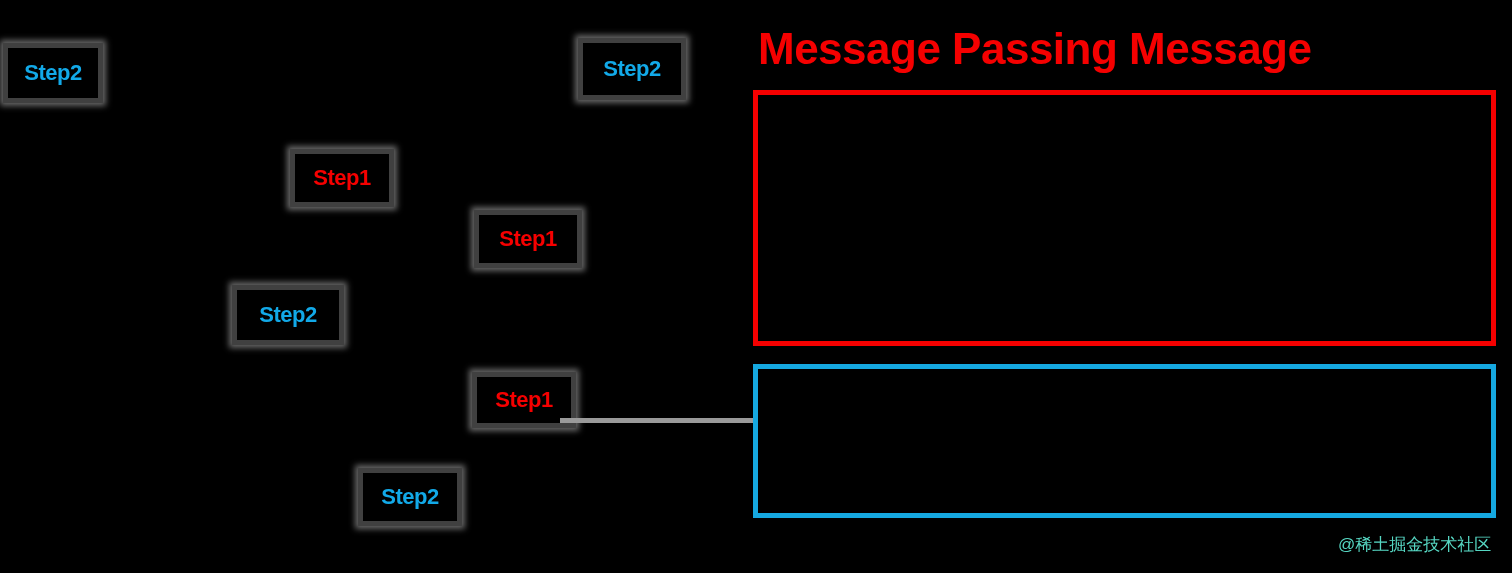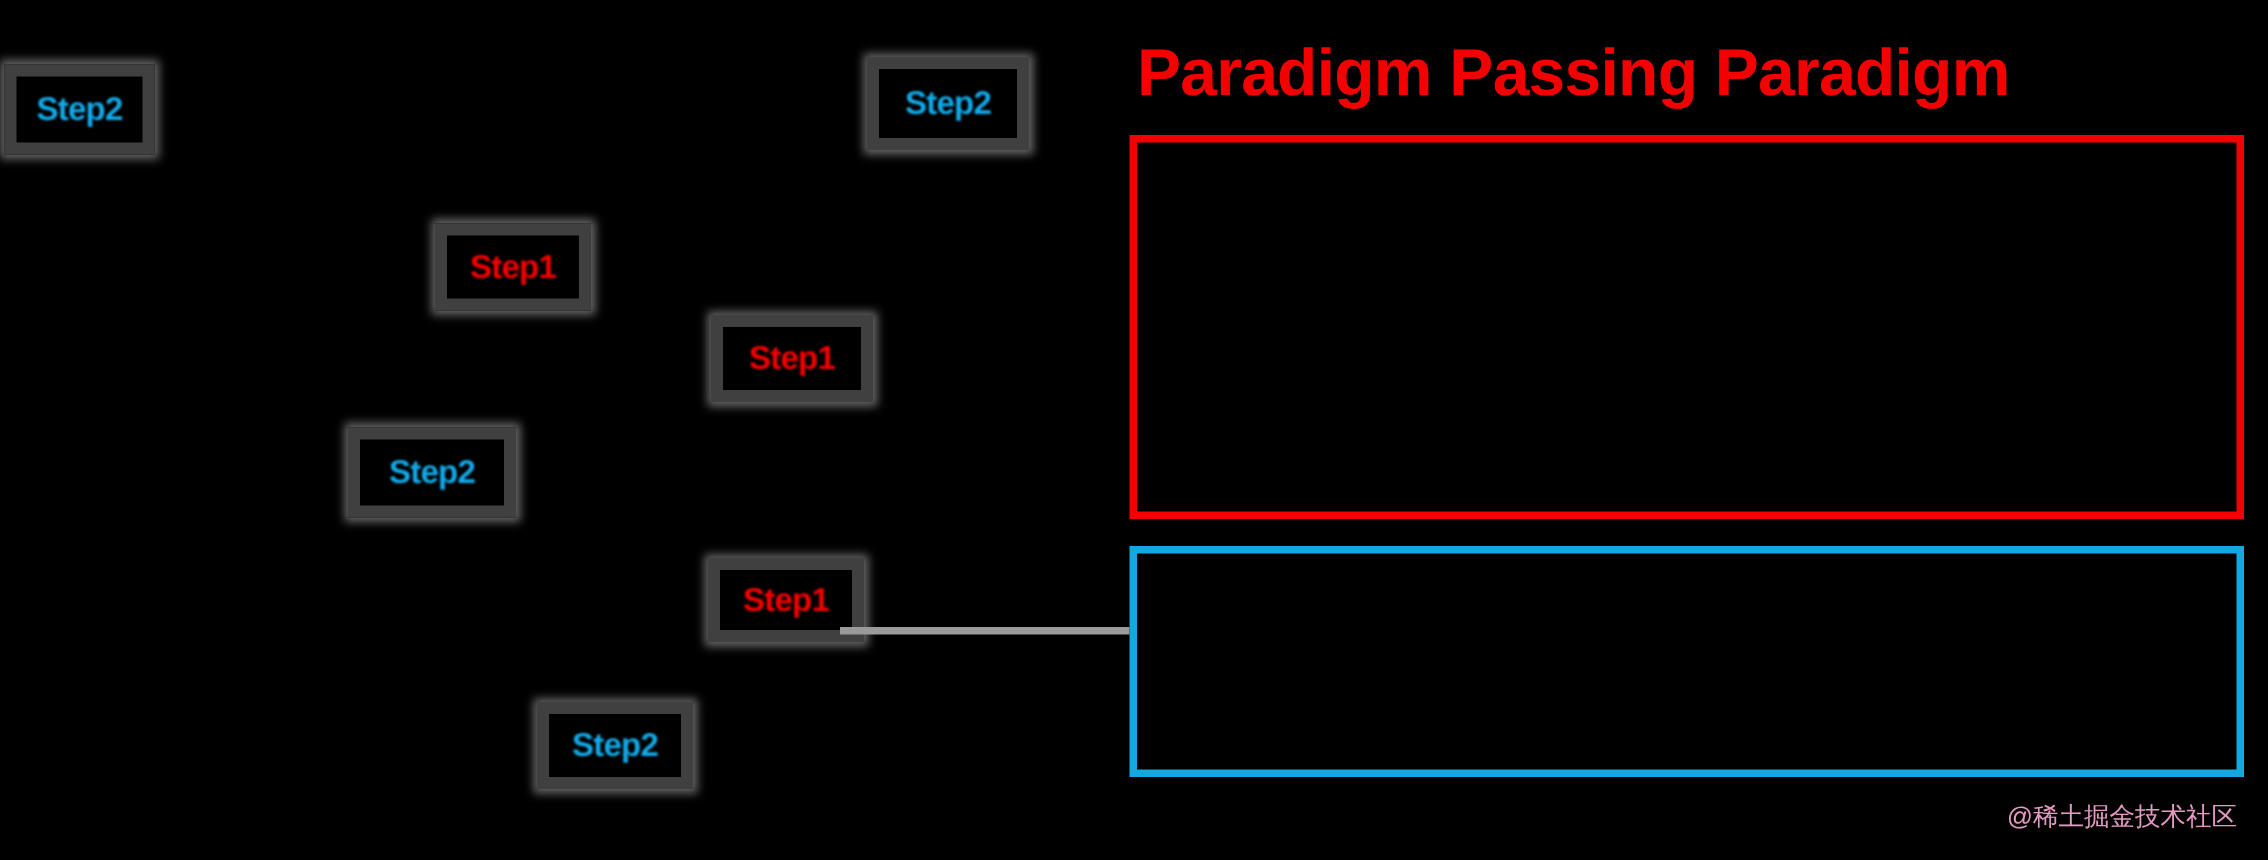--- a/index.html
+++ b/index.html
@@ -15,21 +15,21 @@
     width: 1512px;
     height: 573px;
     background: #000000;
     overflow: hidden;
   }
 
   
   .step-chip {
     position: absolute;
     box-sizing: border-box;
-    border: 8px solid #404040;
+    border: 5px solid #404040;
     background: #000000;
     display: flex;
     align-items: center;
     justify-content: center;
     font-weight: bold;
     font-size: 22px;
     letter-spacing: -0.5px;
     font-family: "Liberation Sans", sans-serif;
     box-shadow: 0 0 6px 3px rgba(190,190,190,0.55);
     filter: blur(0.35px);
@@ -65,33 +65,33 @@
     font-size: 44px;
     font-family: "Liberation Sans", sans-serif;
     letter-spacing: -0.5px;
     white-space: nowrap;
     filter: blur(0.5px);
   }
 
   
   .watermark {
     position: absolute;
-    color: #f9a8d4;
+    color: #5eead4;
     font-size: 17px;
     font-family: "Liberation Sans", sans-serif;
     white-space: nowrap;
     opacity: 0.92;
   }
 </style>
 </head>
 <body>
 
 <div id="stage">
 
-  <div class="panel-title" style="left:758px; top:24px;">Paradigm Passing Paradigm</div>
+  <div class="panel-title" style="left:758px; top:24px;">Message Passing Message</div>
 
   <div class="step-chip chip-blue" style="left:3px; top:43px; width:100px; height:60px;">
     <span class="chip-label">Step2</span>
   </div>
 
   <div class="step-chip chip-blue" style="left:578px; top:38px; width:108px; height:62px;">
     <span class="chip-label">Step2</span>
   </div>
 
   <div class="step-chip chip-red" style="left:290px; top:149px; width:104px; height:58px;">

